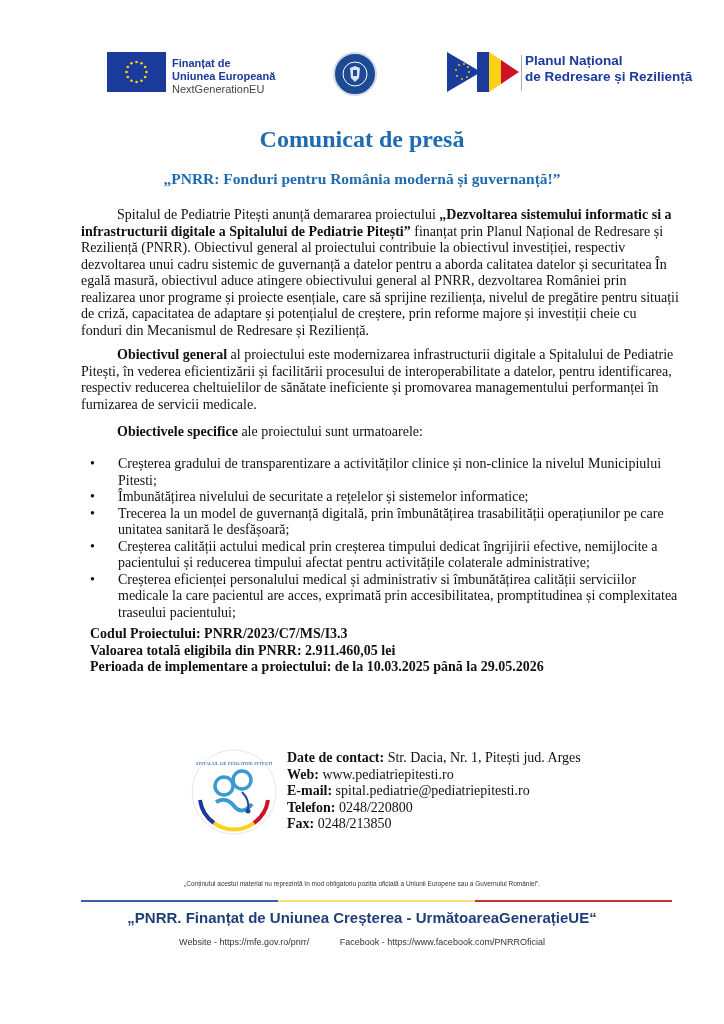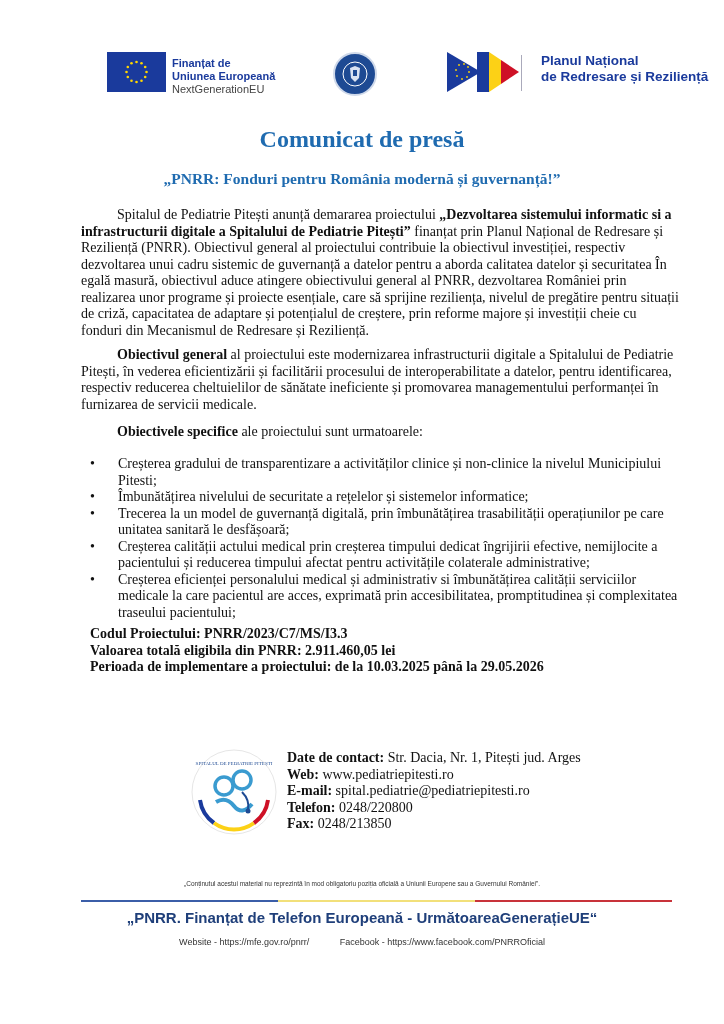--- a/index.html
+++ b/index.html
@@ -8,21 +8,21 @@
     .abs { position: absolute; }
 
     
     .eu-flag { left: 107px; top: 52px; width: 59px; height: 40px; background: #1a3a9c; }
     .eu-text { left: 172px; top: 57px; font-family: "Liberation Sans", sans-serif; font-size: 11px; line-height: 13px; }
     .eu-text .b { color: #1a3a9c; font-weight: bold; }
     .eu-text .g { color: #444; }
     .gov-seal { left: 333px; top: 52px; width: 44px; height: 44px; border-radius: 50%; background: #1e4a93; border: 2px solid #cfd9ea; box-sizing: border-box; }
     .pnrr-logo { left: 447px; top: 52px; width: 72px; height: 40px; }
     .pnrr-sep { left: 521px; top: 55px; width: 1px; height: 36px; background: #aab; }
-    .pnrr-text { left: 525px; top: 53px; font-family: "Liberation Sans", sans-serif; font-size: 13.5px; line-height: 16px; color: #1a3a9c; font-weight: bold; margin-left: 16px; }
+    .pnrr-text { left: 525px; top: 53px; font-family: "Liberation Sans", sans-serif; font-size: 13.5px; line-height: 16px; color: #1a3a9c; font-weight: bold; }
 
     .title { left: 0; width: 724px; top: 126px; text-align: center; color: #1f6bb0; font-weight: bold; font-size: 24px; }
     .subtitle { left: 0; width: 724px; top: 170px; text-align: center; color: #1f6bb0; font-weight: bold; font-size: 15.5px; }
 
     .para { left: 81px; width: 600px; font-size: 14px; line-height: 16.5px; text-align: left; }
     .indent { display: inline-block; width: 36px; }
     .p1 { top: 207px; }
     .p2 { top: 347px; }
     .p3 { top: 424px; }
 
@@ -148,17 +148,17 @@
   <div><b>Telefon:</b><span> 0248/220800</span></div>
   <div><b>Fax:</b><span> 0248/213850</span></div>
 </div>
 
 <div class="abs disclaimer">„Conținutul acestui material nu reprezintă în mod obligatoriu poziția oficială a Uniunii Europene sau a Guvernului României”.</div>
 <div class="abs tricolor">
   <span style="background:#3b5ea8"></span>
   <span style="background:#f2e07a"></span>
   <span style="background:#c8333a"></span>
 </div>
-<div class="abs slogan">„PNRR. Finanțat de Telefon Europeană - UrmătoareaGenerațieUE“</div>
+<div class="abs slogan">„PNRR. Finanțat de Uniunea Creșterea - UrmătoareaGenerațieUE“</div>
 <div class="abs links">
   <span>Website - https://mfe.gov.ro/pnrr/</span>
   <span>Facebook - https://www.facebook.com/PNRROficial</span>
 </div>
 
 </body></html>

